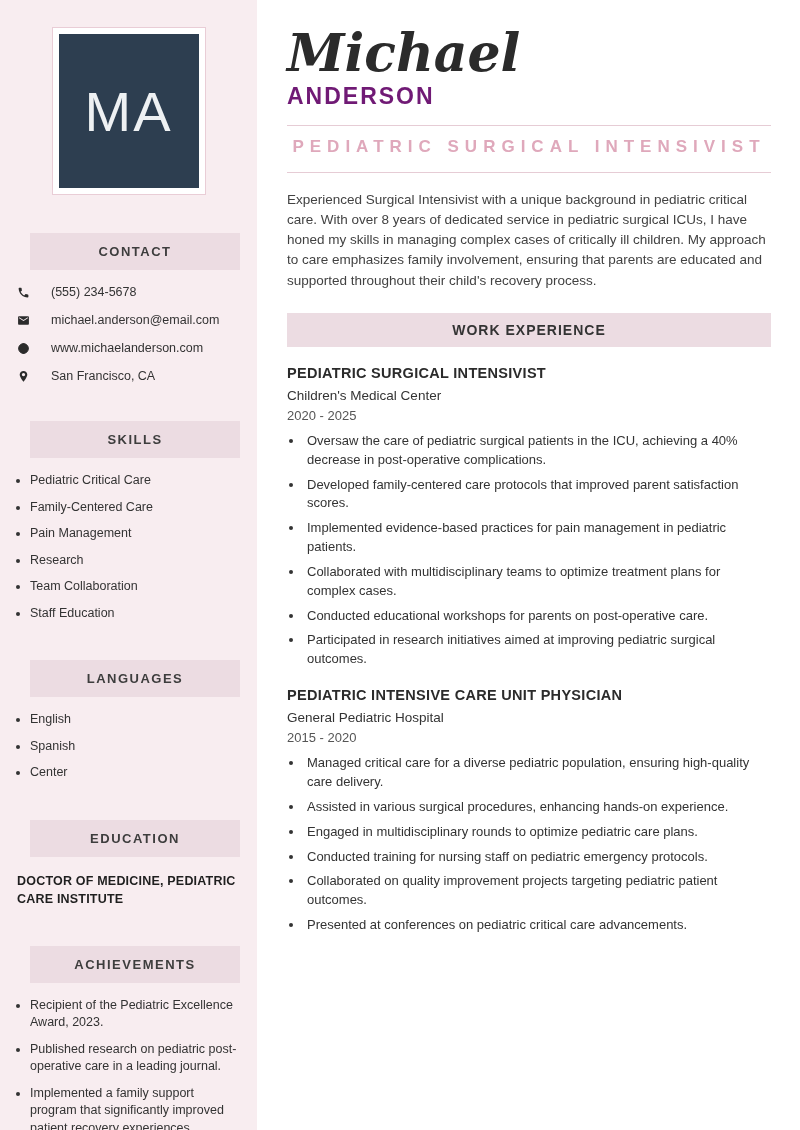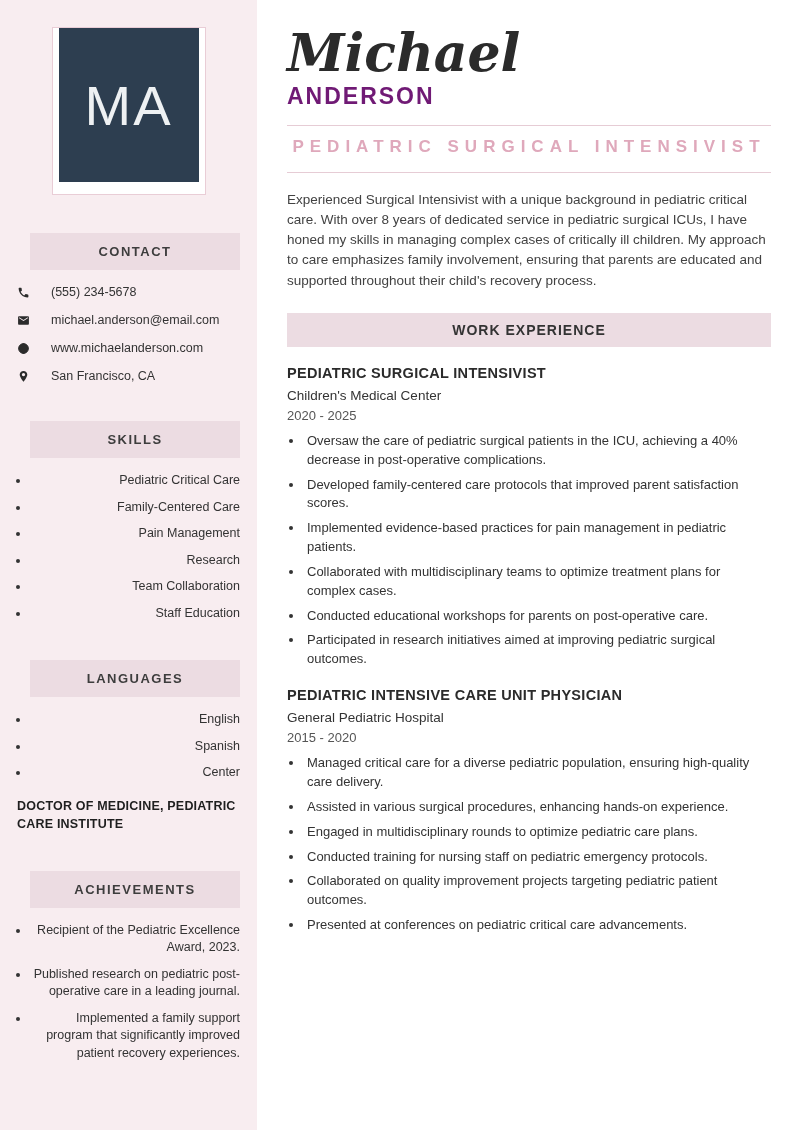--- a/index.html
+++ b/index.html
@@ -22,21 +22,21 @@
     flex-shrink: 0;
     padding-bottom: 30px;
   }
   .avatar-card {
     width: 154px;
     height: 168px;
     margin: 27px auto 0 auto;
     background: #ffffff;
     border: 1px solid #e9cdd6;
     display: flex;
-    align-items: flex-start;
+    align-items: center;
     justify-content: center;
   }
   .avatar-inner {
     width: 140px;
     height: 154px;
     background: #2d3e50;
     color: #eef1f3;
     display: flex;
     align-items: center;
     justify-content: center;
@@ -62,21 +62,20 @@
     margin-bottom: 14px;
     font-size: 12.5px;
     color: #333;
   }
   .cicon { width: 13px; height: 13px; flex-shrink: 0; display: inline-flex; margin-top: 1px; }
   .cicon svg { width: 13px; height: 13px; fill: #2b2b2b; }
   .side-list {
     margin: 14px 17px 0 17px;
     padding-left: 13px;
     list-style: disc;
-    text-align: right;
   }
   .side-list li {
     font-size: 12.5px;
     color: #333;
     line-height: 1.4;
     margin-bottom: 9px;
   }
   .degree {
     margin: 15px 17px 0 17px;
     font-size: 12.5px;
@@ -223,20 +222,21 @@
         <li>Staff Education</li>
       </ul>
 
     <div class="side-band">LANGUAGES</div>
     <ul class="side-list">
         <li>English</li>
         <li>Spanish</li>
         <li>Center</li>
       </ul>
 
+    <div class="side-band">EDUCATION</div>
     <div class="degree">DOCTOR OF MEDICINE, PEDIATRIC CARE INSTITUTE</div>
 
     <div class="side-band">ACHIEVEMENTS</div>
     <ul class="side-list">
         <li>Recipient of the Pediatric Excellence Award, 2023.</li>
         <li>Published research on pediatric post-operative care in a leading journal.</li>
         <li>Implemented a family support program that significantly improved patient recovery experiences.</li>
       </ul>
 
   </aside>

